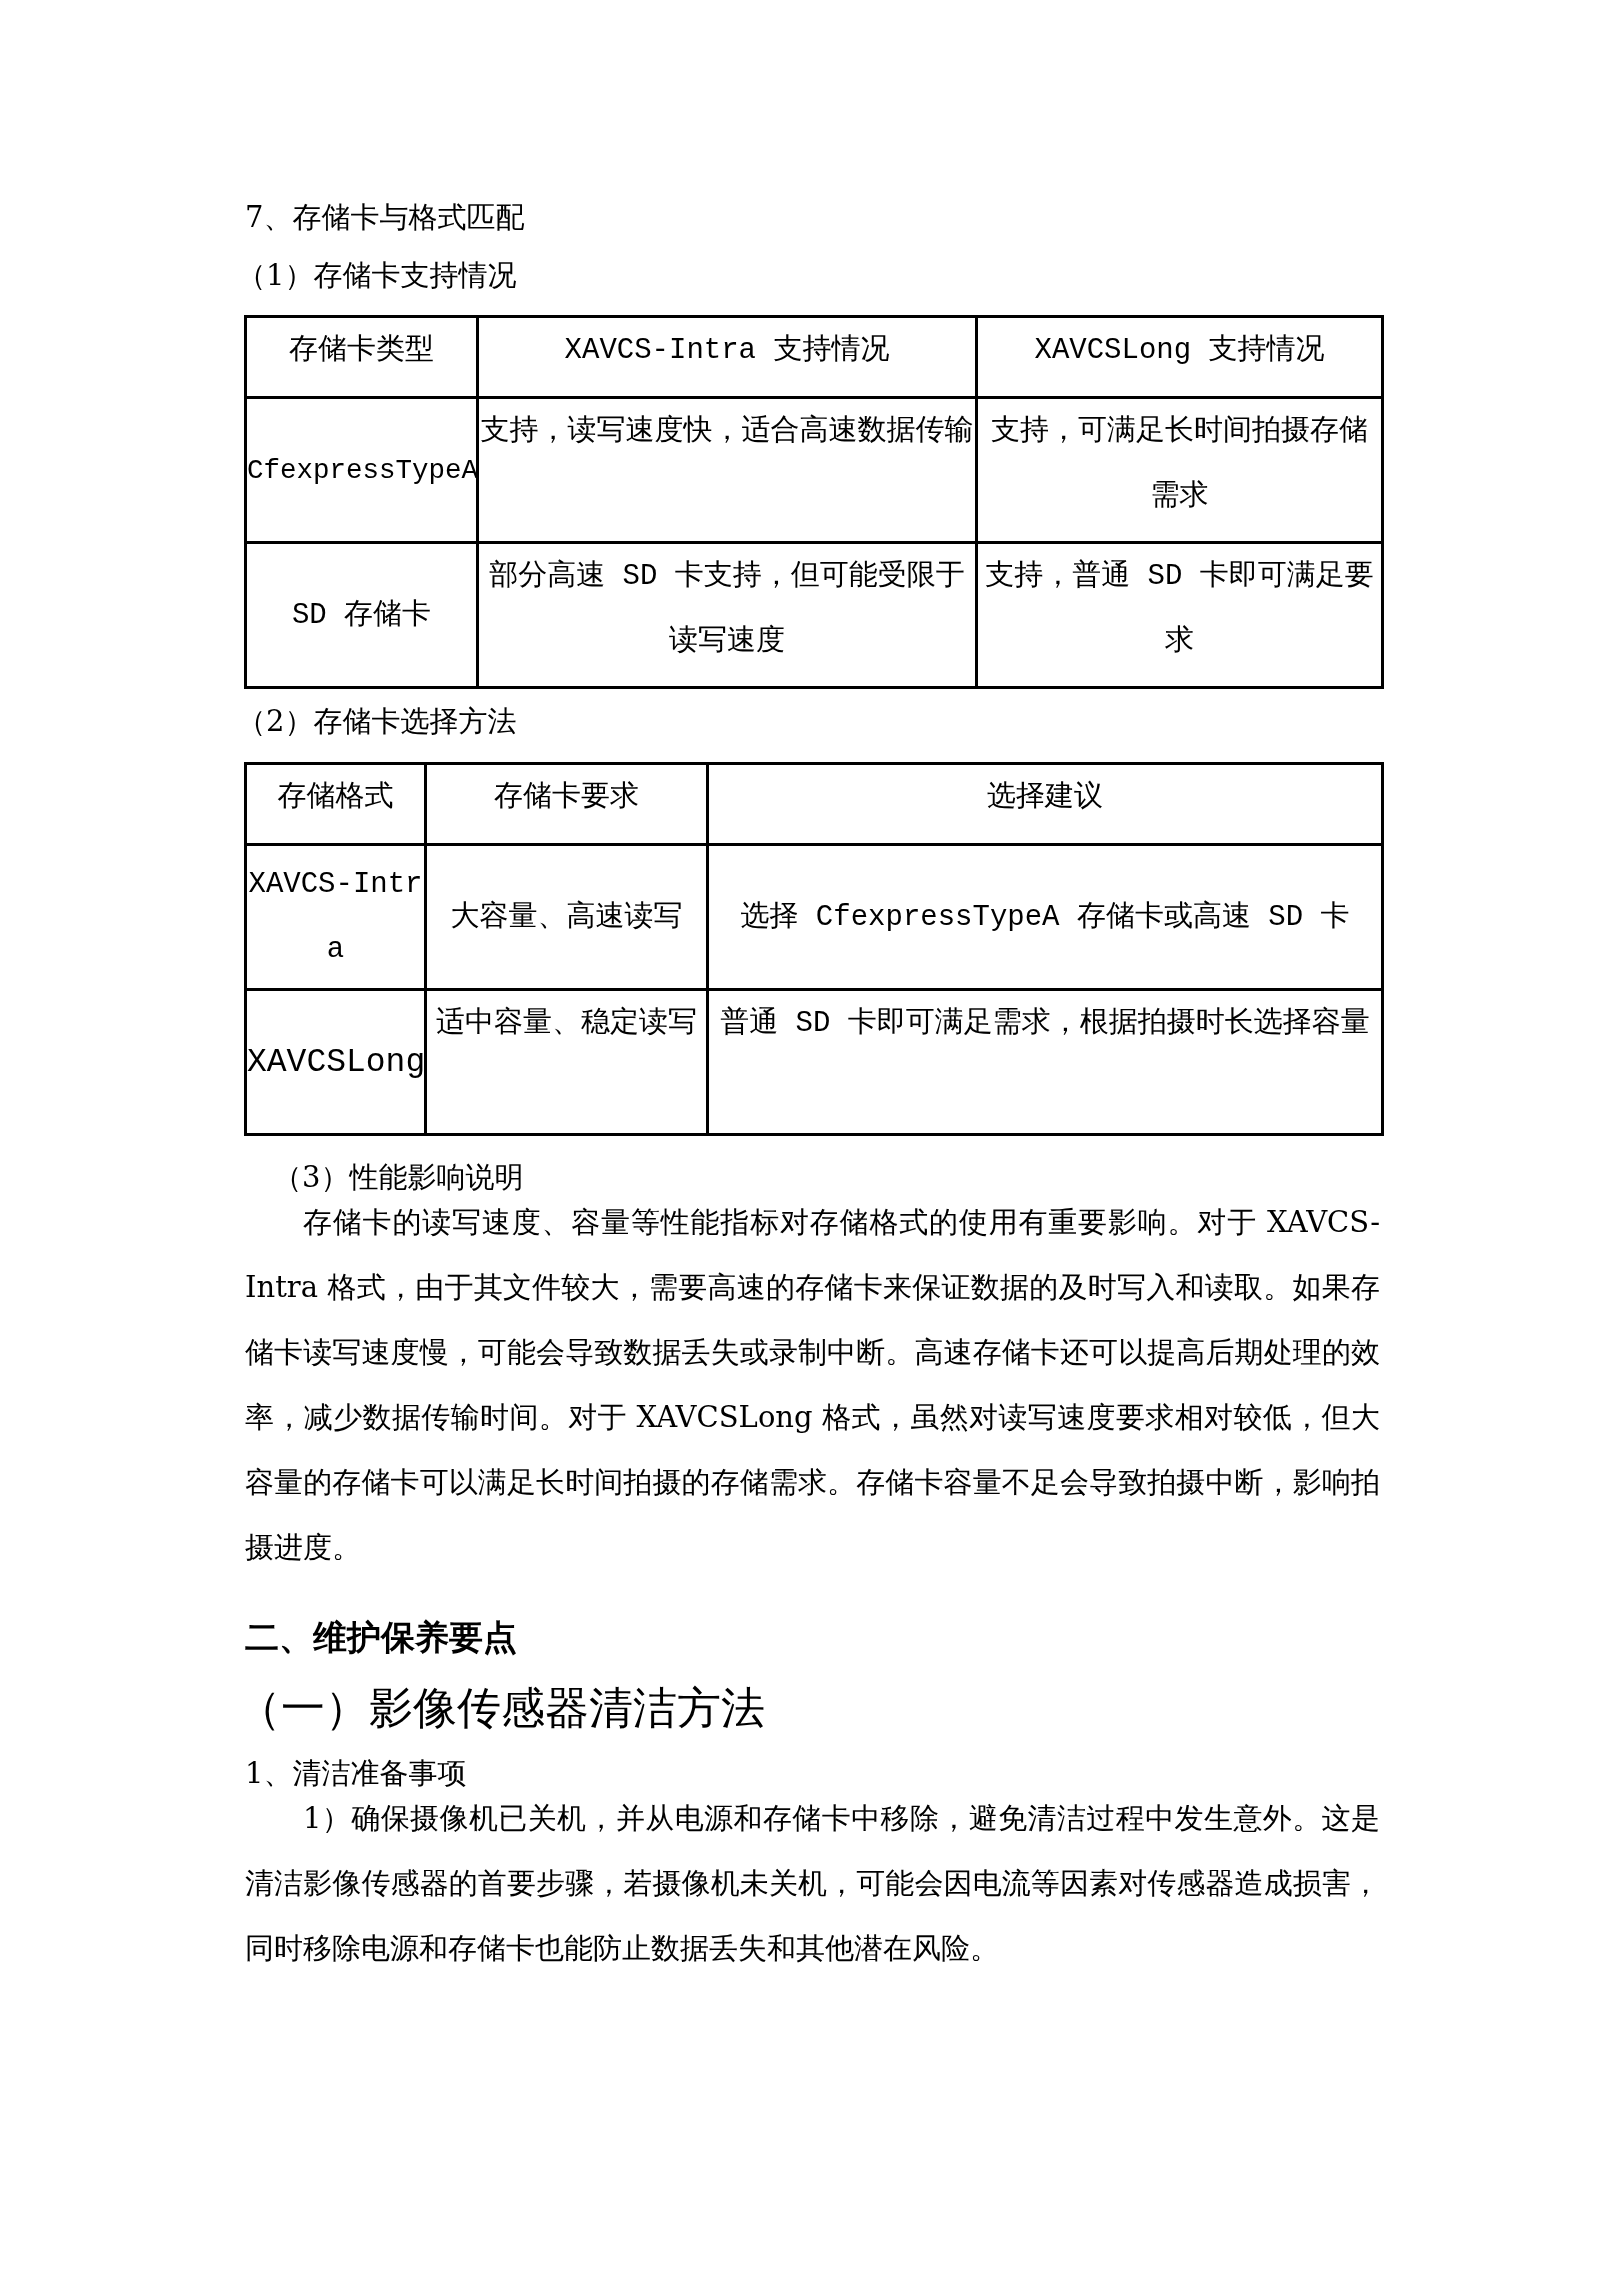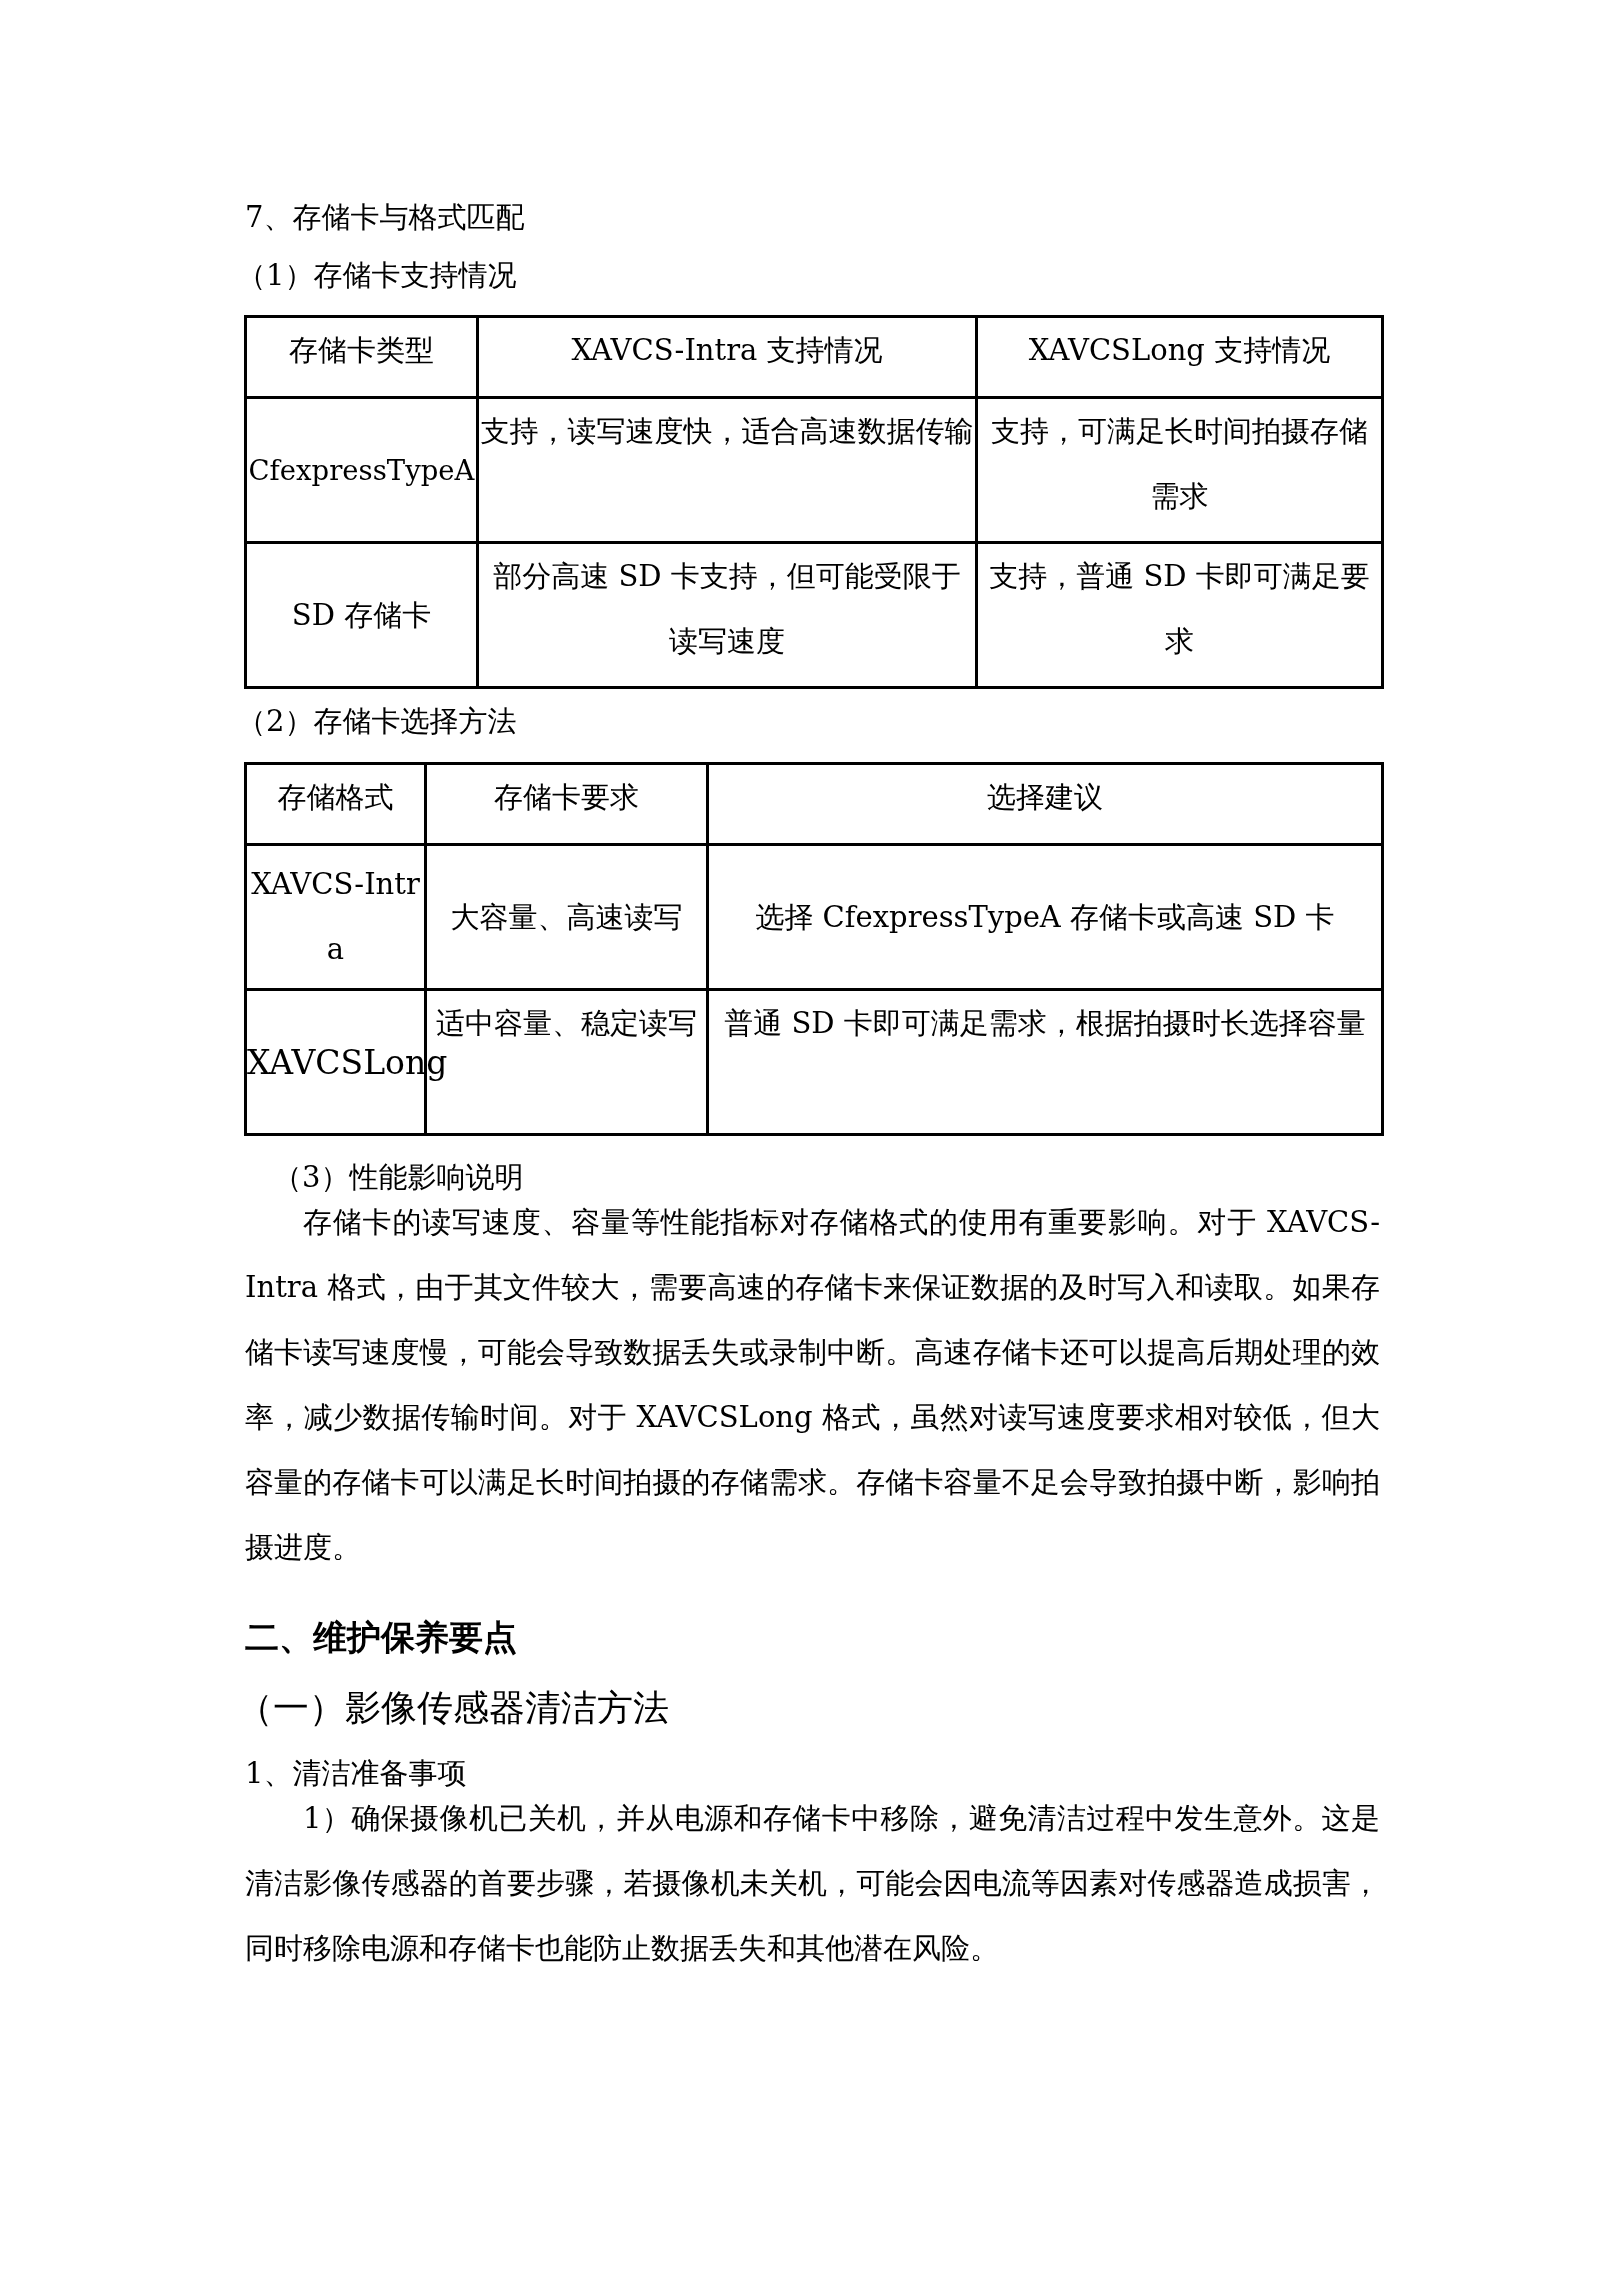--- a/index.html
+++ b/index.html
@@ -1,22 +1,22 @@
 <!DOCTYPE html>
 <html style="font-size:10.5px"><head>
 <meta charset="utf-8">
 <style>
   html, body { margin: 0; padding: 0; background: #ffffff; }
   body { width: 1623px; height: 2295px; position: relative; overflow: hidden;
          font-family: "DejaVu Serif", "Liberation Serif", serif; color: #000; }
   .line { position: absolute; left: 245px; font-size: 29px; line-height: 39px; white-space: nowrap; }
   .h1 { font-size: 34px; font-weight: bold; font-family: "DejaVu Sans", "Liberation Sans", sans-serif; }
-  .h2 { font-size: 36px; }
+  .h2 { font-size: 44px; }
   table { position: absolute; border-collapse: collapse; table-layout: fixed; font-size: 29px; }
-  td { border: 3.3px solid #000; text-align: center; vertical-align: top; padding: 0; line-height: 65px; }
+  td { border: 3.3px solid #000; text-align: center; vertical-align: top; padding: 0; line-height: 65px; font-family: Liberation Mono, monospace; }
   td.mid { vertical-align: middle; line-height: 65px; }
   .para { position: absolute; left: 245px; width: 1135px; font-size: 29px; line-height: 65px;
           text-align: justify; text-indent: 58px; }
 </style>
 </head>
 <body>
 
 <div class="line" style="top:198px;">7、存储卡与格式匹配</div>
 <div class="line" style="top:256px; left:237px;">（1）存储卡支持情况</div>
 

